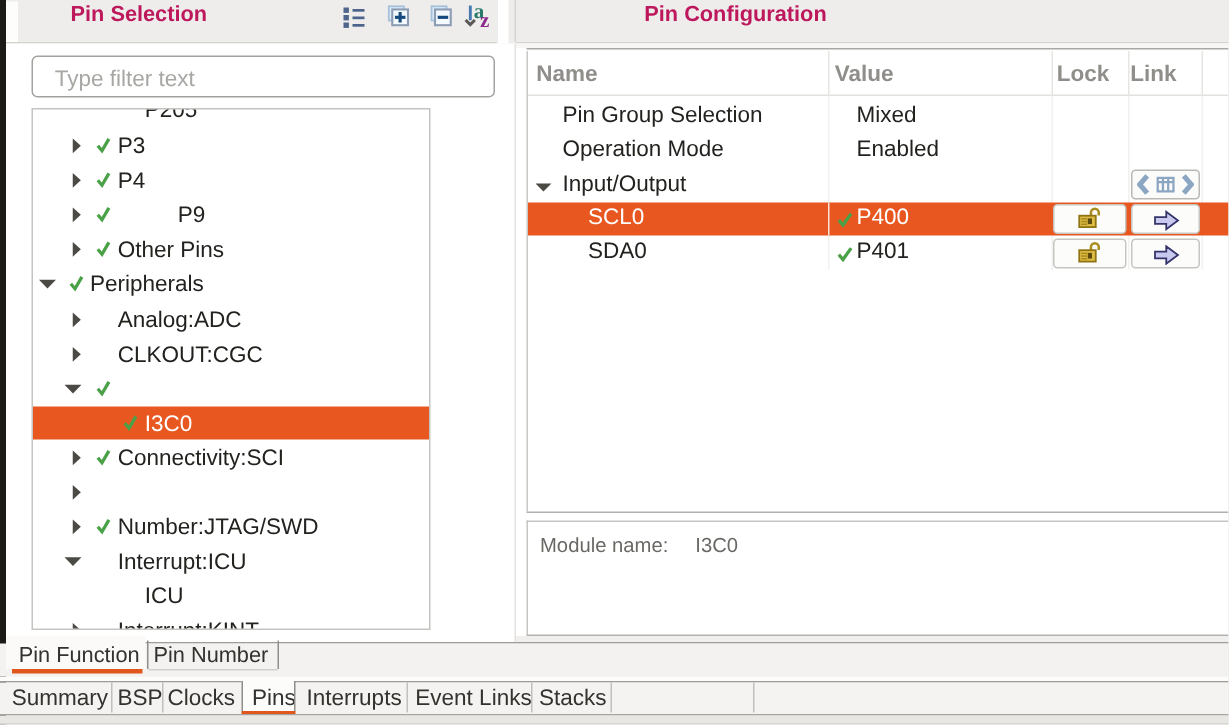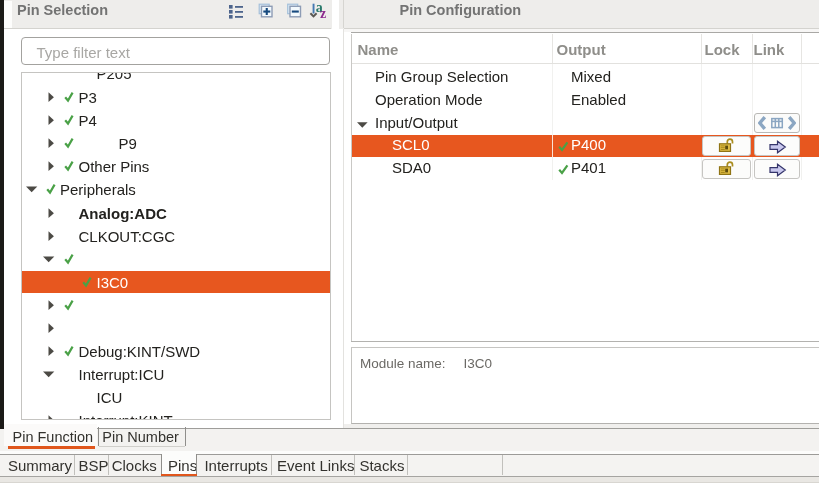--- a/index.html
+++ b/index.html
@@ -1,20 +1,20 @@
 <!DOCTYPE html>
 <html><head>
 <meta charset="utf-8">
 <style>
 html,body{margin:0;padding:0;}
 body{width:819px;height:483px;overflow:hidden;position:relative;
  font-family:"Liberation Sans", sans-serif;background:#eeedeb;}
 .abs{position:absolute;}
 .txt{position:absolute;white-space:nowrap;color:#23221f;font-size:15px;line-height:1;}
-.hdr{font-weight:bold;color:#737373;font-size:14.5px;}
+.hdr{font-weight:bold;color:#be185d;font-size:14.5px;margin-left:30px;}
 .ghdr{font-weight:bold;color:#8f8e8a;font-size:15px;}
 </style>
 </head>
 <body>
 
 <div class="abs" style="left:0;top:0;width:4px;height:483px;background:#1b1a17;"></div>
 
 <div class="abs" style="left:4px;top:1px;width:8px;height:27px;background:#fdfdfc;"></div>
 <div class="txt hdr" style="left:17px;top:3px;">Pin Selection</div>
 
@@ -49,21 +49,21 @@
   <text x="92" y="16.3" font-family="Liberation Serif" font-size="14" font-weight="bold" fill="#8d2a8f">z</text>
  </g>
 </svg>
 <div class="abs" style="left:4px;top:28px;width:327px;height:1px;background:#d4d3cf;"></div>
 
 <div class="abs" style="left:4px;top:29px;width:328px;height:399px;background:#ffffff;"></div>
 
 <div class="abs" style="left:21px;top:37px;width:309px;height:28px;background:#fff;border:1px solid #a3a29f;border-radius:4px;box-sizing:border-box;"></div>
 <div class="txt" style="left:36.5px;top:44.5px;color:#a8a7a4;">Type filter text</div>
 
-<div class="abs" id="tree" style="left:21px;top:72px;width:310px;height:348px;background:#fff;border:1px solid #c5c4c1;box-sizing:border-box;overflow:hidden;">
+<div class="abs" id="tree" style="left:21px;top:72px;width:266px;height:348px;background:#fff;border:1px solid #c5c4c1;box-sizing:border-box;overflow:hidden;">
 <div class="txt" style="left:74.5px;top:-6.7px;">P205</div>
 <svg class="abs" style="left:25.5px;top:19px;" width="7" height="11">
       <polygon points="0.5,0.3 5.9,5.2 0.5,10.1" fill="#4c4a45"></polygon>
     </svg>
 <svg class="abs" style="left:41.8px;top:17.8px;" width="10" height="12">
       <path d="M1.2 6.2 L4 9.5 L8.6 1.6" stroke="#4aa147" stroke-width="2.2" fill="none"></path>
     </svg>
 <div class="txt" style="left:56.5px;top:17px;">P3</div>
 <svg class="abs" style="left:25.5px;top:42.1px;" width="7" height="11">
       <polygon points="0.5,0.3 5.9,5.2 0.5,10.1" fill="#4c4a45"></polygon>
@@ -89,21 +89,21 @@
 <svg class="abs" style="left:4px;top:113.4px;" width="12" height="7">
       <polygon points="0,0.5 11.3,0.5 5.65,6.3" fill="#4c4a45"></polygon>
     </svg>
 <svg class="abs" style="left:24px;top:110.2px;" width="10" height="12">
       <path d="M1.2 6.2 L4 9.5 L8.6 1.6" stroke="#4aa147" stroke-width="2.2" fill="none"></path>
     </svg>
 <div class="txt" style="left:38px;top:109.4px;">Peripherals</div>
 <svg class="abs" style="left:25.5px;top:134.5px;" width="7" height="11">
       <polygon points="0.5,0.3 5.9,5.2 0.5,10.1" fill="#4c4a45"></polygon>
     </svg>
-<div class="txt" style="left:56.5px;top:132.5px;font-weight:bold;">Analog:ADC</div>
+<div class="txt" style="left:56.5px;top:132.5px;">Analog:ADC</div>
 <svg class="abs" style="left:25.5px;top:157.6px;" width="7" height="11">
       <polygon points="0.5,0.3 5.9,5.2 0.5,10.1" fill="#4c4a45"></polygon>
     </svg>
 <div class="txt" style="left:56.5px;top:155.6px;">CLKOUT:CGC</div>
 <svg class="abs" style="left:21px;top:182.7px;" width="12" height="7">
       <polygon points="0,0.5 11.3,0.5 5.65,6.3" fill="#4c4a45"></polygon>
     </svg>
 <svg class="abs" style="left:41.8px;top:179.5px;" width="10" height="12">
       <path d="M1.2 6.2 L4 9.5 L8.6 1.6" stroke="#4aa147" stroke-width="2.2" fill="none"></path>
     </svg>
@@ -111,30 +111,31 @@
 <svg class="abs" style="left:59.5px;top:202.6px;" width="10" height="12">
       <path d="M1.2 6.2 L4 9.5 L8.6 1.6" stroke="#4aa147" stroke-width="2.2" fill="none"></path>
     </svg>
 <div class="txt" style="left:74.5px;top:201.8px;color:#ffffff;">I3C0</div>
 <svg class="abs" style="left:25.5px;top:226.9px;" width="7" height="11">
       <polygon points="0.5,0.3 5.9,5.2 0.5,10.1" fill="#4c4a45"></polygon>
     </svg>
 <svg class="abs" style="left:41.8px;top:225.7px;" width="10" height="12">
       <path d="M1.2 6.2 L4 9.5 L8.6 1.6" stroke="#4aa147" stroke-width="2.2" fill="none"></path>
     </svg>
+<div class="txt" style="left:56.5px;top:224.9px;">Connectivity:SCI</div>
 <svg class="abs" style="left:25.5px;top:250px;" width="7" height="11">
       <polygon points="0.5,0.3 5.9,5.2 0.5,10.1" fill="#4c4a45"></polygon>
     </svg>
 <svg class="abs" style="left:25.5px;top:273.1px;" width="7" height="11">
       <polygon points="0.5,0.3 5.9,5.2 0.5,10.1" fill="#4c4a45"></polygon>
     </svg>
 <svg class="abs" style="left:41.8px;top:271.9px;" width="10" height="12">
       <path d="M1.2 6.2 L4 9.5 L8.6 1.6" stroke="#4aa147" stroke-width="2.2" fill="none"></path>
     </svg>
-<div class="txt" style="left:56.5px;top:271.1px;">Debug:KINT/SWD</div>
+<div class="txt" style="left:56.5px;top:271.1px;">Number:JTAG/SWD</div>
 <svg class="abs" style="left:21px;top:298.2px;" width="12" height="7">
       <polygon points="0,0.5 11.3,0.5 5.65,6.3" fill="#4c4a45"></polygon>
     </svg>
 <div class="txt" style="left:56.5px;top:294.2px;">Interrupt:ICU</div>
 <div class="txt" style="left:74.5px;top:317.3px;">ICU</div>
 <svg class="abs" style="left:25.5px;top:342.4px;" width="7" height="11">
       <polygon points="0.5,0.3 5.9,5.2 0.5,10.1" fill="#4c4a45"></polygon>
     </svg>
 <div class="txt" style="left:56.5px;top:340.4px;">Interrupt:KINT</div>
 </div>
@@ -152,21 +153,21 @@
 <div class="abs" style="left:350.5px;top:32.3px;width:468.5px;height:1.2px;background:#a9a8a5;"></div>
 <div class="abs" style="left:350.5px;top:34px;width:1px;height:307px;background:#c9c8c5;"></div>
 <div class="abs" style="left:350.5px;top:340.5px;width:468.5px;height:1.4px;background:#b3b2af;"></div>
 
 <div class="abs" style="left:552px;top:34px;width:1px;height:29px;background:#e6e5e2;"></div>
 <div class="abs" style="left:701px;top:34px;width:1px;height:29px;background:#e6e5e2;"></div>
 <div class="abs" style="left:752px;top:34px;width:1px;height:29px;background:#e6e5e2;"></div>
 <div class="abs" style="left:801.3px;top:34px;width:1px;height:29px;background:#e6e5e2;"></div>
 <div class="abs" style="left:351.5px;top:63px;width:467.5px;height:1px;background:#e2e1de;"></div>
 <div class="txt ghdr" style="left:357.5px;top:41.5px;">Name</div>
-<div class="txt ghdr" style="left:556.5px;top:41.5px;">Output</div>
+<div class="txt ghdr" style="left:556.5px;top:41.5px;">Value</div>
 <div class="txt ghdr" style="left:704.5px;top:41.5px;">Lock</div>
 <div class="txt ghdr" style="left:753.5px;top:41.5px;">Link</div>
 
 <div class="abs" style="left:552px;top:64px;width:1px;height:116px;background:#f1f1ef;"></div>
 <div class="abs" style="left:701px;top:64px;width:1px;height:116px;background:#f1f1ef;"></div>
 <div class="abs" style="left:752px;top:64px;width:1px;height:116px;background:#f1f1ef;"></div>
 <div class="abs" style="left:801.3px;top:64px;width:1px;height:116px;background:#f1f1ef;"></div>
 
 <div class="abs" style="left:352px;top:134.5px;width:467px;height:22.5px;background:#e7571f;"></div>
 <div class="abs" style="left:552px;top:134.5px;width:1px;height:22.5px;background:#fbe3d6;"></div>

